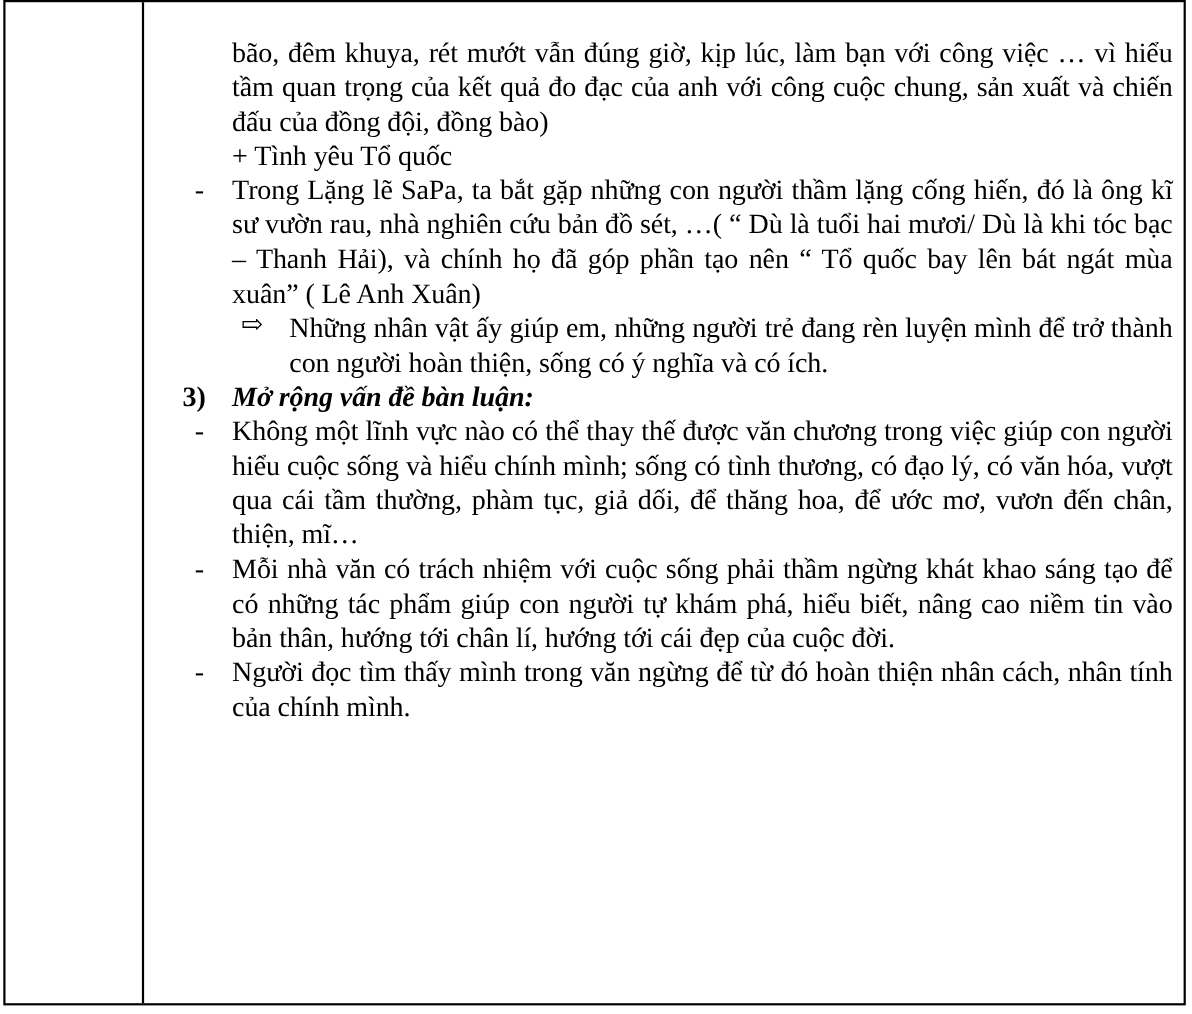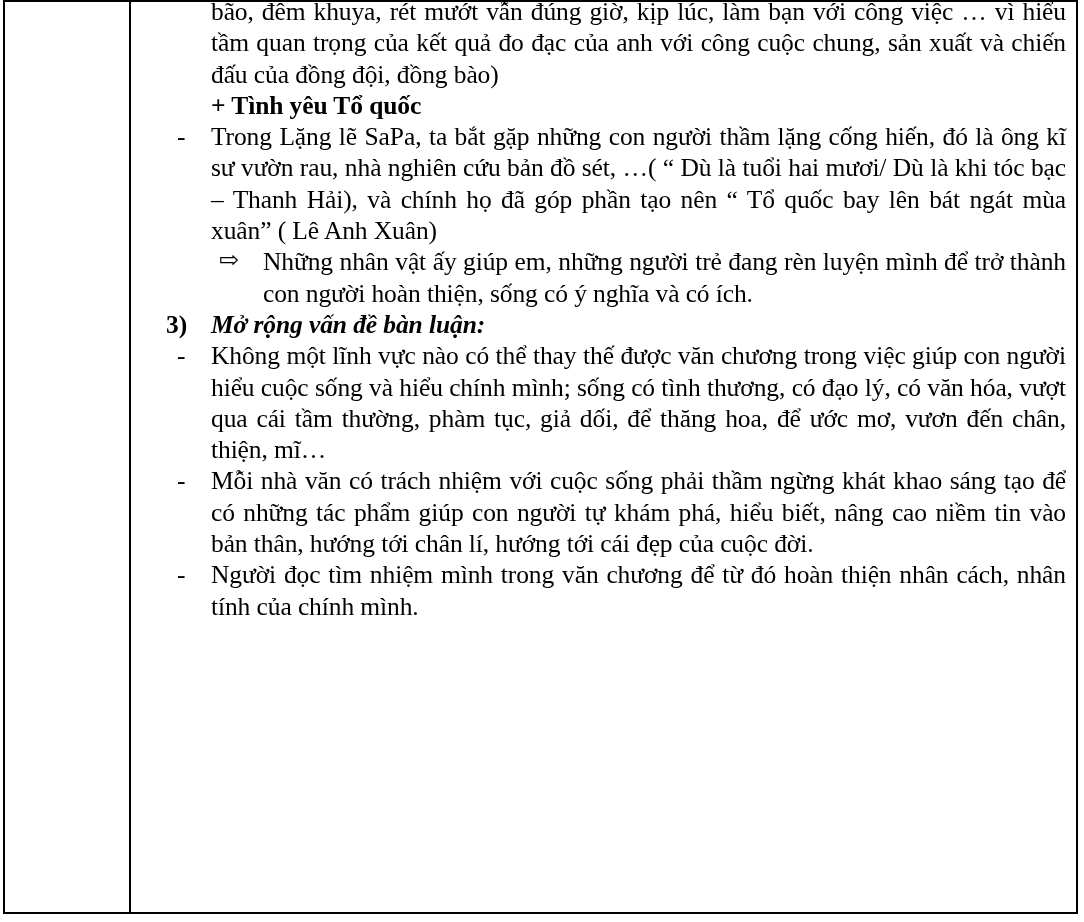--- a/index.html
+++ b/index.html
@@ -43,20 +43,21 @@
     flex: 0 0 126px;
     border-right: 2px solid #000;
     box-sizing: border-box;
   }
 
   .col-right {
     flex: 1 1 auto;
     box-sizing: border-box;
     position: relative;
     overflow: hidden;
+    margin-top: 36px;
   }
 
   
   .content {
     position: absolute;
     left: 0px;
     top: -6px;
     right: 4px;
   }
 
@@ -123,21 +124,20 @@
     line-height: 31.3px;
   }
 
   
   .para > .body {
     display: block;
     text-align: justify;
   }
   .para.no-justify > .body {
     text-align: left;
-    font-weight: bold;
   }
 
   .lastline-left {
     text-align: left;
     font-style: italic;
   }
 </style>
 </head>
 <body>
 
@@ -180,20 +180,20 @@
           <span class="body">Không một lĩnh vực nào có thể thay thế được văn chương trong việc giúp con người hiểu cuộc sống và hiểu chính mình; sống có tình thương, có đạo lý, có văn hóa, vượt qua cái tầm thường, phàm tục, giả dối, để thăng hoa, để ước mơ, vươn đến chân, thiện, mĩ…</span>
         </p>
 
         <p class="para p-marked">
           <span class="marker">-</span>
           <span class="body">Mỗi nhà văn có trách nhiệm với cuộc sống phải thầm ngừng khát khao sáng tạo để có những tác phẩm giúp con người tự khám phá, hiểu biết, nâng cao niềm tin vào bản thân, hướng tới chân lí, hướng tới cái đẹp của cuộc đời.</span>
         </p>
 
         <p class="para p-marked">
           <span class="marker">-</span>
-          <span class="body">Người đọc tìm nhiệm mình trong văn chương để từ đó hoàn thiện nhân cách, nhân tính của chính mình.</span>
+          <span class="body">Người đọc tìm thấy mình trong văn ngừng để từ đó hoàn thiện nhân cách, nhân tính của chính mình.</span>
         </p>
 
       </div>
     </div>
 
   </div>
 </div>
 
 </body></html>

